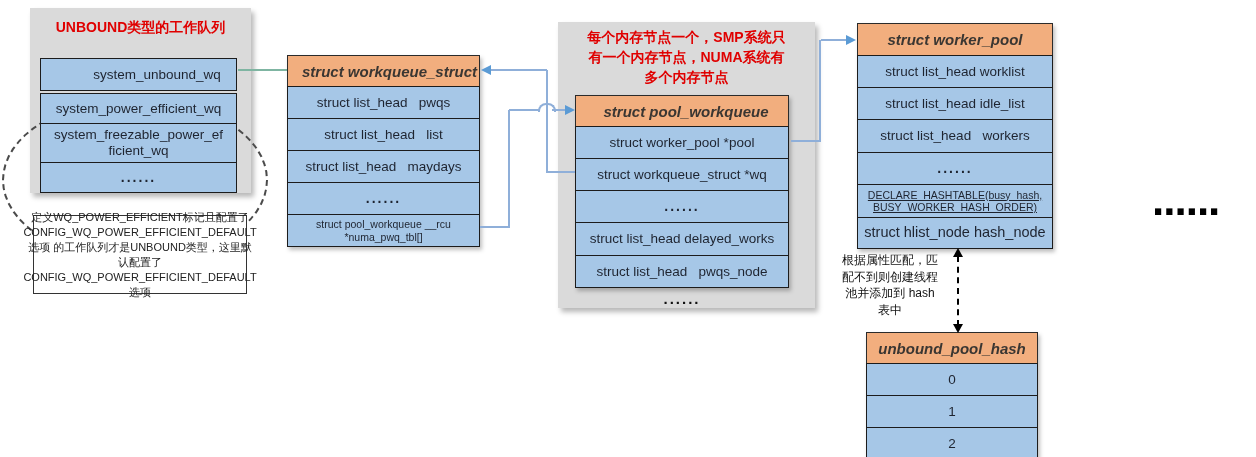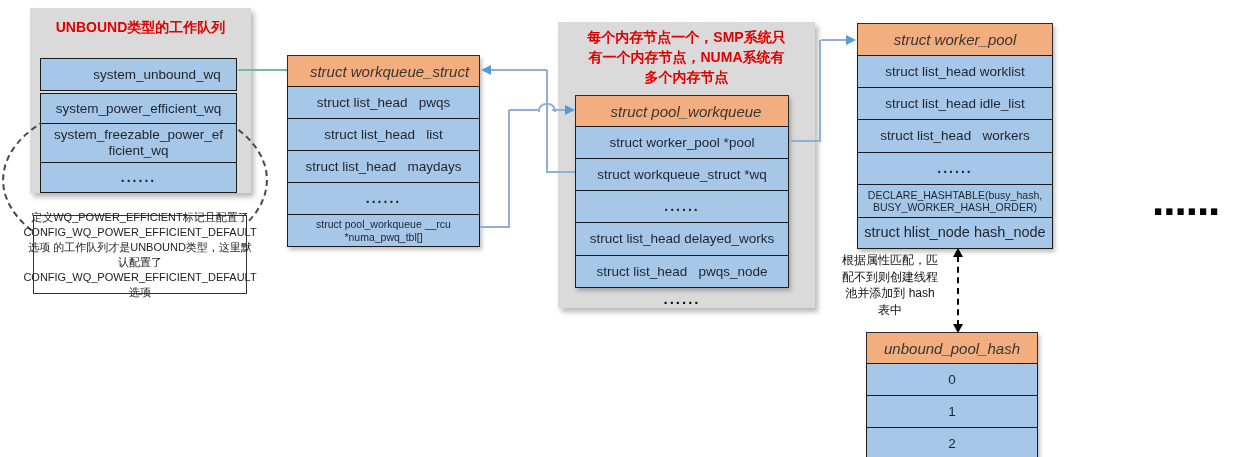--- a/index.html
+++ b/index.html
@@ -7,21 +7,21 @@
     position:relative;width:1256px;height:457px;overflow:hidden;background:#fff;
     font-family:"Liberation Sans","DejaVu Sans",sans-serif;
   }
   .panel{position:absolute;background:#dadada;box-shadow:3px 4px 5px rgba(0,0,0,.28);z-index:1;}
   .red-title{color:#e00000;font-weight:bold;font-size:14px;text-align:center;}
   .red-note{color:#e00000;font-weight:bold;font-size:14px;line-height:20px;text-align:center;white-space:pre-line;}
   .ellipse{position:absolute;border:2px dashed #4a4a4a;border-radius:50%;z-index:2;background:transparent;}
   .tbl{position:absolute;z-index:3;}
   .struct-box{position:absolute;z-index:3;box-shadow:2px 3px 4px rgba(0,0,0,.25);}
   .hdr{display:flex;align-items:center;justify-content:center;background:#f2ae7e;border:1px solid #2b2b2b;
-       font-style:italic;font-weight:400;font-size:15px;color:#3a3632;}
+       font-style:italic;font-weight:700;font-size:15px;color:#3a3632;}
   .cell{display:flex;align-items:center;justify-content:center;background:#a6c7e7;border:1px solid #1c1c1c;
         margin-top:-1px;font-size:13.5px;color:#1e2430;white-space:pre-wrap;text-align:center;line-height:1.18;}
   .cell.first{margin-top:4px;padding-left:37px;}
   .cell.gap{margin-top:2px;}
   .cell.small{font-size:10.5px;}
   .dots{font-weight:bold;letter-spacing:2px;font-size:14px;}
   .note-box{position:absolute;background:#fff;border:1px solid #333;z-index:4;
             font-size:11px;line-height:15px;color:#222;text-align:center;
             display:flex;align-items:center;justify-content:center;padding:4px 5px;box-sizing:border-box;}
   .hline{position:absolute;height:2px;z-index:5;}
@@ -86,21 +86,21 @@
     <div class="cell" style="height:31px;">struct list_head   pwqs_node</div>
   </div>
   <div class="sub-dots" style="left:575px;top:290px;width:214px;">......</div>
 
   <div class="struct-box" style="left:857px;top:23px;width:196px;">
     <div class="hdr" style="height:31px;">struct worker_pool</div>
     <div class="cell" style="height:31px;">struct list_head worklist</div>
     <div class="cell" style="height:31px;">struct list_head idle_list</div>
     <div class="cell" style="height:32px;">struct list_head   workers</div>
     <div class="cell dots" style="height:31px;">......</div>
-    <div class="cell small" style="height:32px;">DECLARE_HASHTABLE(busy_hash,
+    <div class="cell small" style="height:32px;text-decoration:underline;">DECLARE_HASHTABLE(busy_hash,
 BUSY_WORKER_HASH_ORDER)</div>
     <div class="cell" style="height:30px;font-size:14.5px;">struct hlist_node hash_node</div>
   </div>
 
   <div class="cjk-note" style="left:842px;top:252px;width:96px;">根据属性匹配，匹配不到则创建线程池并添加到 hash表中</div>
   <div class="dashv" style="left:957px;top:256px;height:70px;"></div>
   <div class="arrow up" style="left:953px;top:248px;"></div>
   <div class="arrow down" style="left:953px;top:324px;"></div>
 
   <div class="struct-box" style="left:866px;top:332px;width:172px;">

